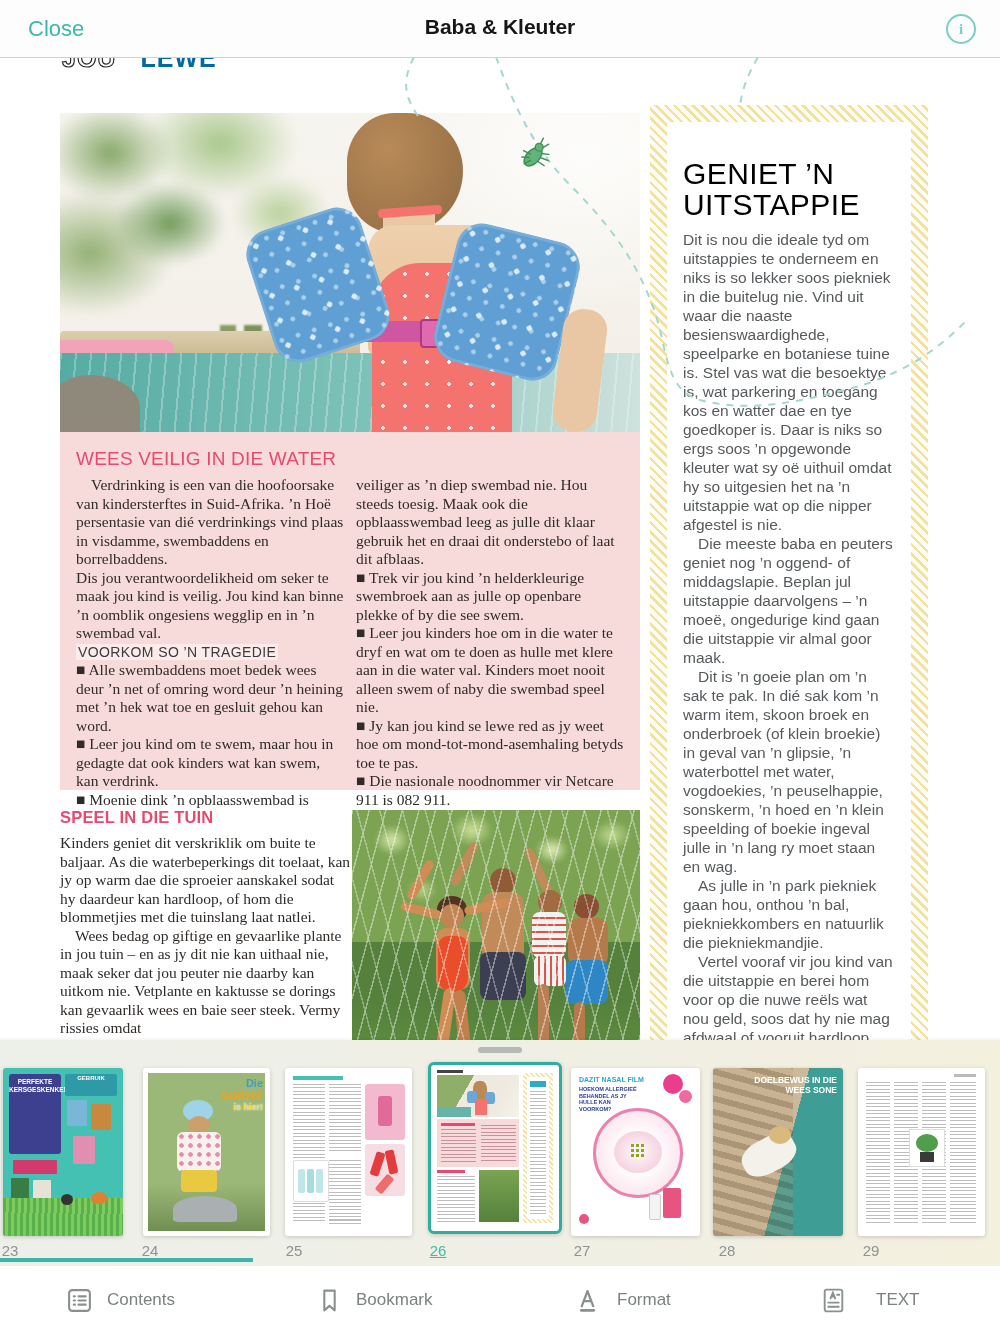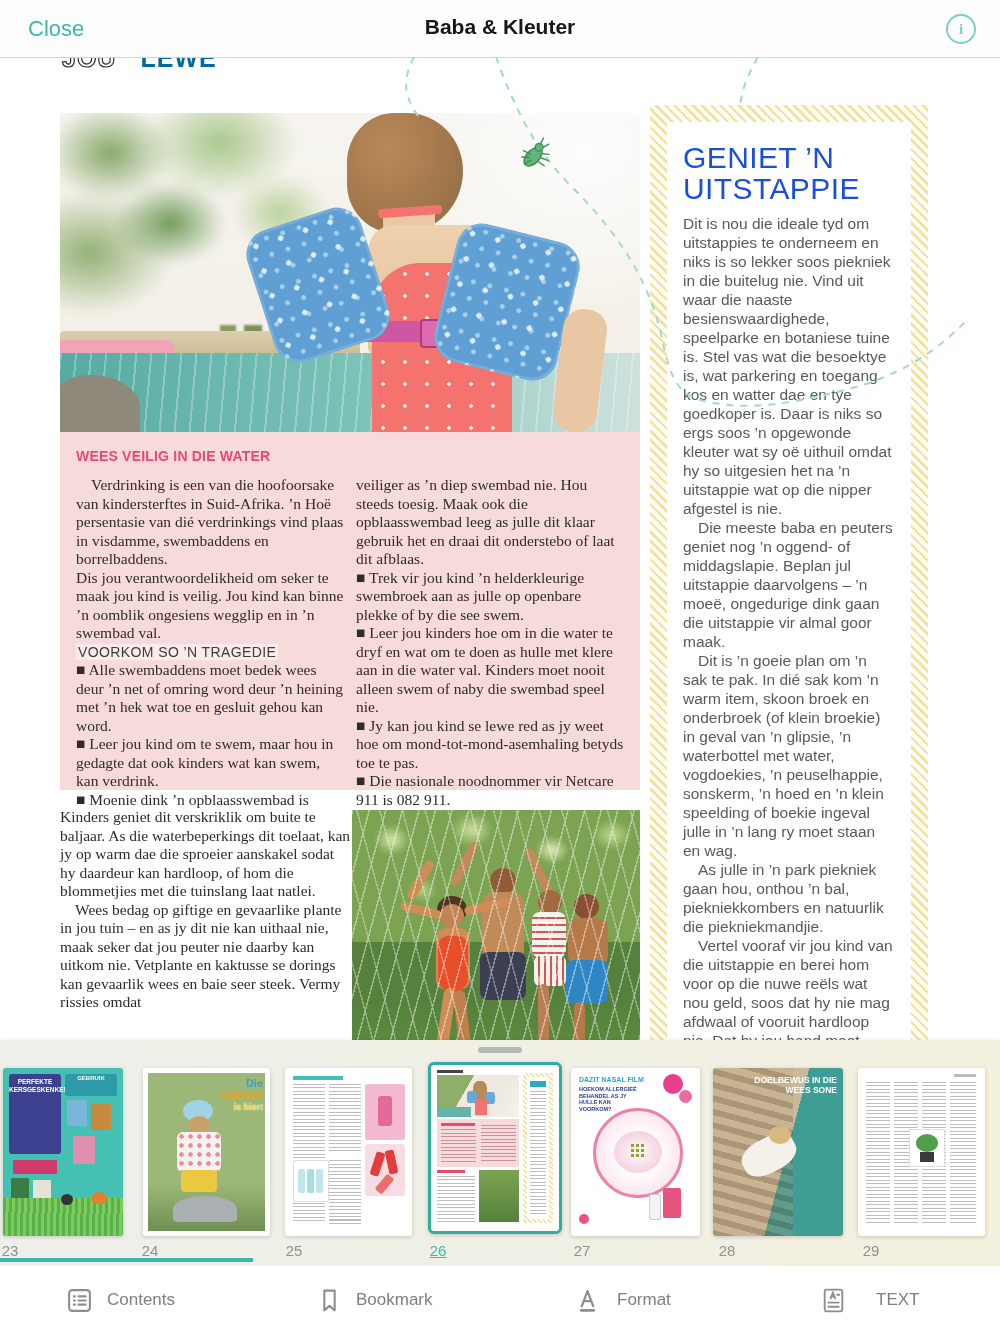--- a/index.html
+++ b/index.html
@@ -54,21 +54,21 @@
   .kid-belt{left:300px;top:208px;width:164px;height:21px;background:#cf56a0;border-radius:4px;}
   .kid-buckle{left:360px;top:206px;width:40px;height:25px;background:#e06ab0;border:2px solid #a93b82;border-radius:4px;}
   .kid-arm{left:498px;top:196px;width:44px;height:123px;background:#eac7a4;border-radius:20px;transform:rotate(7deg);}
   .photo-glow{left:300px;top:0;width:280px;height:200px;background:radial-gradient(at 80% 20%,rgba(255,255,255,.8),rgba(255,255,255,0) 70%);}
 
   
   #deco-svg{left:0;top:0;width:1000px;height:1334px;z-index:2;pointer-events:none;}
 
   
   #water-box{left:60px;top:432px;width:580px;height:358px;background:#f7dbdb;}
-  #water-heading{left:16px;top:16px;font-weight:700;font-size:14px;color:#e84a6f;letter-spacing:.2px;}
+  #water-heading{left:16px;top:16px;font-weight:400;font-size:19px;color:#e84a6f;letter-spacing:.2px;}
   .wcol{top:44px;width:268px;}
   #wcol1{left:16px;} #wcol2{left:296px;}
   .serif-p{font:15.5px/18.5px "Liberation Serif",serif;color:#2f2b28;margin:0;}
   .serif-p.ind{text-indent:15px;}
   #water-subhead{font:14px/18.5px "Liberation Sans",sans-serif;color:#3b3b3b;letter-spacing:.4px;}
   #water-subhead span{background:rgba(255,255,255,.45);padding:0 2px;}
 
   
   #garden{left:60px;top:808px;width:292px;}
   #garden-heading{font-weight:700;font-size:16.5px;color:#e84a6f;margin:0 0 7px;letter-spacing:.2px;}
@@ -85,21 +85,21 @@
       radial-gradient(22px 18px at 70px 80px,#b6d184 0,rgba(182,209,132,0) 70%);}
   .spray{left:0;top:0;width:288px;height:240px;opacity:.55;
     background:
       repeating-linear-gradient(105deg,rgba(255,255,255,.75) 0 1.5px,transparent 1.5px 16px),
       repeating-linear-gradient(75deg,rgba(255,255,255,.6) 0 1.5px,transparent 1.5px 22px);}
 
   
   #outing{left:650px;top:105px;width:278px;height:1160px;
     background:repeating-linear-gradient(45deg,#fffdf4 0 4px,#f2e2a2 4px 6.5px);}
   #outing-inner{left:17px;top:17px;width:244px;height:1126px;background:#fff;padding:20px 16px 0;box-sizing:border-box;}
-  #outing-title{font:400 30px/31px "Liberation Sans",sans-serif;color:#1d4ed8;letter-spacing:.4px;margin:0 0 10px;}
+  #outing-title{font:400 30px/31px "Liberation Sans",sans-serif;color:#000000;letter-spacing:.4px;margin:16px 0 10px;}
   .sans-p{font:15.5px/19px "Liberation Sans",sans-serif;color:#565a5c;margin:0;}
   .sans-p.ind{text-indent:15px;}
 
   
   #filmstrip{left:0;top:1040px;width:1000px;height:226px;z-index:10;
     background:linear-gradient(90deg,#edf0e9,#f0efe5 55%,#f4f0de);box-shadow:0 -1px 3px rgba(0,0,0,.06);}
   #strip-handle{left:478px;top:7px;width:44px;height:6px;border-radius:3px;background:#b4bab4;}
   .thumb{top:28px;height:168px;background:#fff;border-radius:3px;box-shadow:0 1px 4px rgba(0,0,0,.18);overflow:hidden;}
   .pagenum{top:202px;font-size:15px;color:#8d9292;width:40px;text-align:center;}
   .pagenum.sel{color:#3cb8ac;text-decoration:underline;}
@@ -188,20 +188,21 @@
     <div id="wcol2" class="wcol abs">
       <p class="serif-p">veiliger as ’n diep swembad nie. Hou steeds toesig. Maak ook die opblaasswembad leeg as julle dit klaar gebruik het en draai dit onderstebo of laat dit afblaas.</p>
       <p class="serif-p">■ Trek vir jou kind ’n helderkleurige swembroek aan as julle op openbare plekke of by die see swem.</p>
       <p class="serif-p">■ Leer jou kinders hoe om in die water te dryf en wat om te doen as hulle met klere aan in die water val. Kinders moet nooit alleen swem of naby die swembad speel nie.</p>
       <p class="serif-p">■ Jy kan jou kind se lewe red as jy weet hoe om mond-tot-mond-asemhaling betyds toe te pas.</p>
       <p class="serif-p">■ Die nasionale noodnommer vir Netcare 911 is 082 911.</p>
     </div>
   </div>
 
   <div id="garden" class="abs">
+    <h3 id="garden-heading">SPEEL IN DIE TUIN</h3>
     <p class="serif-p">Kinders geniet dit verskriklik om buite te baljaar. As die waterbeperkings dit toelaat, kan jy op warm dae die sproeier aanskakel sodat hy daardeur kan hardloop, of hom die blommetjies met die tuinslang laat natlei.</p>
     <p class="serif-p ind">Wees bedag op giftige en gevaarlike plante in jou tuin – en as jy dit nie kan uithaal nie, maak seker dat jou peuter nie daarby kan uitkom nie. Vetplante en kaktusse se dorings kan gevaarlik wees en baie seer steek. Vermy rissies omdat</p>
   </div>
 
   <div id="photo-sprinkler" class="abs">
     <div class="bokeh abs"></div>
 
     <div class="abs" style="left:138px;top:58px;width:26px;height:26px;border-radius:50%;background:#8f5c36;"></div>
     <div class="abs" style="left:130px;top:82px;width:42px;height:70px;border-radius:12px;background:#c08b58;"></div>
     <div class="abs" style="left:128px;top:142px;width:46px;height:48px;border-radius:8px;background:#3c3f52;"></div>
@@ -225,21 +226,21 @@
     <div class="abs" style="left:64px;top:48px;width:9px;height:44px;border-radius:5px;background:#cf8c55;transform:rotate(30deg);"></div>
     <div class="abs" style="left:88px;top:178px;width:12px;height:62px;border-radius:6px;background:#cf8c55;transform:rotate(8deg);"></div>
     <div class="abs" style="left:104px;top:180px;width:12px;height:58px;border-radius:6px;background:#c07f4c;transform:rotate(-6deg);"></div>
     <div class="spray abs"></div>
   </div>
 
   <div id="outing" class="abs">
     <div id="outing-inner" class="abs">
       <h2 id="outing-title"><span>GENIET ’N</span><br><span>UITSTAPPIE</span></h2>
       <p class="sans-p">Dit is nou die ideale tyd om uitstappies te onderneem en niks is so lekker soos piekniek in die buitelug nie. Vind uit waar die naaste besienswaardighede, speelparke en botaniese tuine is. Stel vas wat die besoektye is, wat parkering en toegang kos en watter dae en tye goedkoper is. Daar is niks so ergs soos ’n opgewonde kleuter wat sy oë uithuil omdat hy so uitgesien het na ’n uitstappie wat op die nipper afgestel is nie.</p>
-      <p class="sans-p ind">Die meeste baba en peuters geniet nog ’n oggend- of middagslapie. Beplan jul uitstappie daarvolgens – ’n moeë, ongedurige dink gaan die uitstappie vir almal goor maak.</p>
+      <p class="sans-p ind">Die meeste baba en peuters geniet nog ’n oggend- of middagslapie. Beplan jul uitstappie daarvolgens – ’n moeë, ongedurige kind gaan die uitstappie vir almal goor maak.</p>
       <p class="sans-p ind">Dit is ’n goeie plan om ’n sak te pak. In dié sak kom ’n warm item, skoon broek en onderbroek (of klein broekie) in geval van ’n glipsie, ’n waterbottel met water, vogdoekies, ’n peuselhappie, sonskerm, ’n hoed en ’n klein speelding of boekie ingeval julle in ’n lang ry moet staan en wag.</p>
       <p class="sans-p ind">As julle in ’n park piekniek gaan hou, onthou ’n bal, piekniekkombers en natuurlik die piekniekmandjie.</p>
       <p class="sans-p ind">Vertel vooraf vir jou kind van die uitstappie en berei hom voor op die nuwe reëls wat nou geld, soos dat hy nie mag afdwaal of vooruit hardloop nie. Dat hy jou hand moet vashou as jy so sê en dat hy moet wegbly van water (hoewel dit steeds jou verantwoordelikheid bly om seker te maak hy is nie naby water nie).</p>
       <p class="sans-p ind">Vir uitstappies op die lang pad behoort jy genoeg speelgoed byderhand te hê wat hom</p>
     </div>
   </div>
 </div>
 
 <svg id="deco-svg" class="abs" viewBox="0 0 1000 1334" xmlns="http://www.w3.org/2000/svg">
   <g fill="none" stroke="#a4d7cf" stroke-width="2" stroke-dasharray="7 7">

